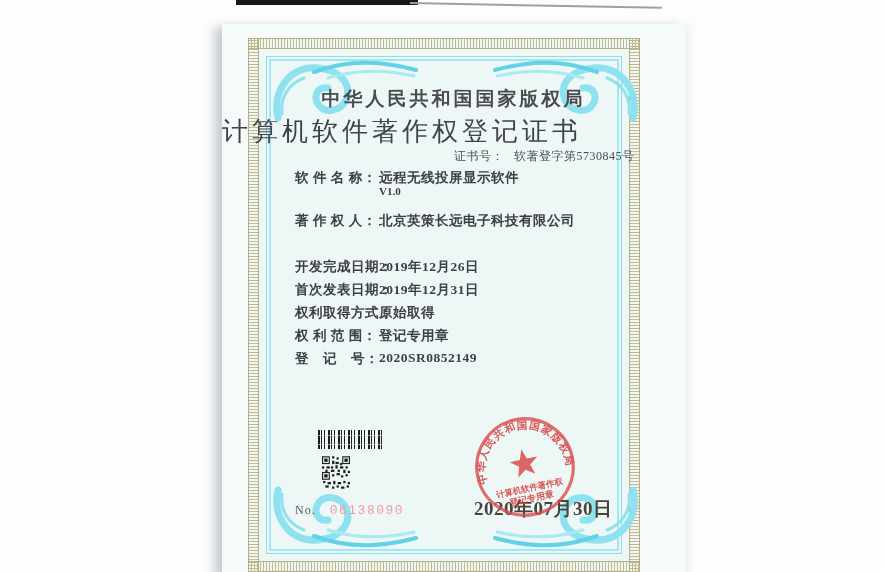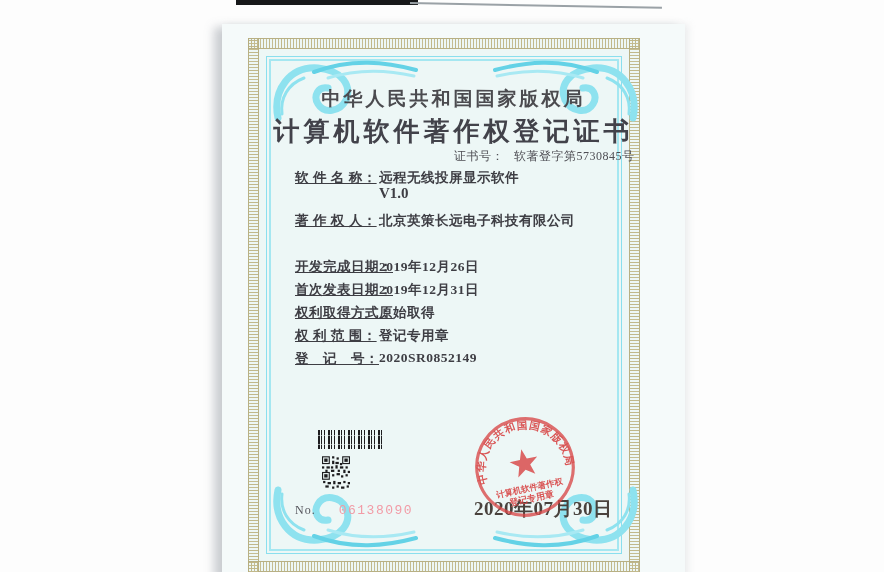--- a/index.html
+++ b/index.html
@@ -56,49 +56,49 @@
   .flo.tr{right:44px;top:34px;transform:scaleX(-1);}
   .flo.bl{left:48px;bottom:28px;transform:scaleY(-1);}
   .flo.br{right:44px;bottom:28px;transform:scale(-1,-1);}
 
   
   .issuer{
     position:absolute;left:0;right:0;top:62px;text-align:center;
     font-size:19px;letter-spacing:3px;color:#4b4b4f;font-weight:600;z-index:3;
   }
   .cert-title{
-    position:absolute;left:0;right:0;top:90px;text-align:center;
-    font-size:26px;letter-spacing:4px;color:#42424a;font-weight:700;z-index:3;
+    position:absolute;left:0;right:0;top:90px;
+    font-size:26px;letter-spacing:4px;color:#42424a;font-weight:400;z-index:3;
   }
   .certno{
     position:absolute;left:232px;top:124px;font-size:12px;color:#4e4e54;
     letter-spacing:.5px;z-index:3;white-space:nowrap;
   }
   .certno .lbl{margin-right:10px;}
   .row{position:absolute;left:0;z-index:3;white-space:nowrap;font-size:13.5px;color:#3e3e44;}
-  .flabel{position:absolute;left:73px;font-weight:700;letter-spacing:.5px;text-decoration:underline;}
+  .flabel{position:absolute;left:73px;font-weight:700;letter-spacing:.5px;}
   .fvalue{position:absolute;left:157px;font-weight:600;letter-spacing:.5px;}
-  .version{position:absolute;left:157px;top:161px;font-size:15px;font-weight:600;color:#3e3e44;z-index:3;}
+  .version{position:absolute;left:157px;top:161px;font-size:11px;font-weight:600;color:#3e3e44;z-index:3;}
   .stmt{position:absolute;z-index:3;font-size:13.5px;color:#3e3e44;font-weight:600;letter-spacing:.3px;white-space:nowrap;}
   .stmt.l1{left:98px;top:352px;}
   .stmt.l2{left:68px;top:379px;}
 
   
   .barcode{
     position:absolute;left:96px;top:406px;width:64px;height:19px;z-index:3;
     background:
       repeating-linear-gradient(0deg,rgba(245,250,250,.0) 0 4px,rgba(237,247,246,.55) 4px 5px,rgba(245,250,250,0) 5px 9px),
       repeating-linear-gradient(90deg,#1d1d1f 0 2px,rgba(0,0,0,0) 2px 3px,#1d1d1f 3px 4px,rgba(0,0,0,0) 4px 6px,#1d1d1f 6px 7px,rgba(0,0,0,0) 7px 10px);
   }
   .qr{position:absolute;left:100px;top:432px;width:28px;height:33px;z-index:3;}
 
   .serial{position:absolute;left:73px;top:476px;z-index:3;white-space:nowrap;}
   .serial .pfx{font-size:12px;color:#55555c;letter-spacing:1px;}
   .serial .num{font-family:"Liberation Mono","DejaVu Sans Mono",monospace;
-    font-size:13px;color:#f29ba6;letter-spacing:1.5px;margin-left:19px;}
+    font-size:13px;color:#f29ba6;letter-spacing:1.5px;margin-left:10px;}
 
   .issue-date{
     position:absolute;left:252px;top:472px;z-index:3;
     font-size:19px;font-weight:700;color:#49423d;letter-spacing:.5px;white-space:nowrap;
   }
 
   .seal{position:absolute;left:250px;top:390px;width:106px;height:106px;z-index:4;
     transform:rotate(-12deg);opacity:.92;}
 </style>
 </head>

